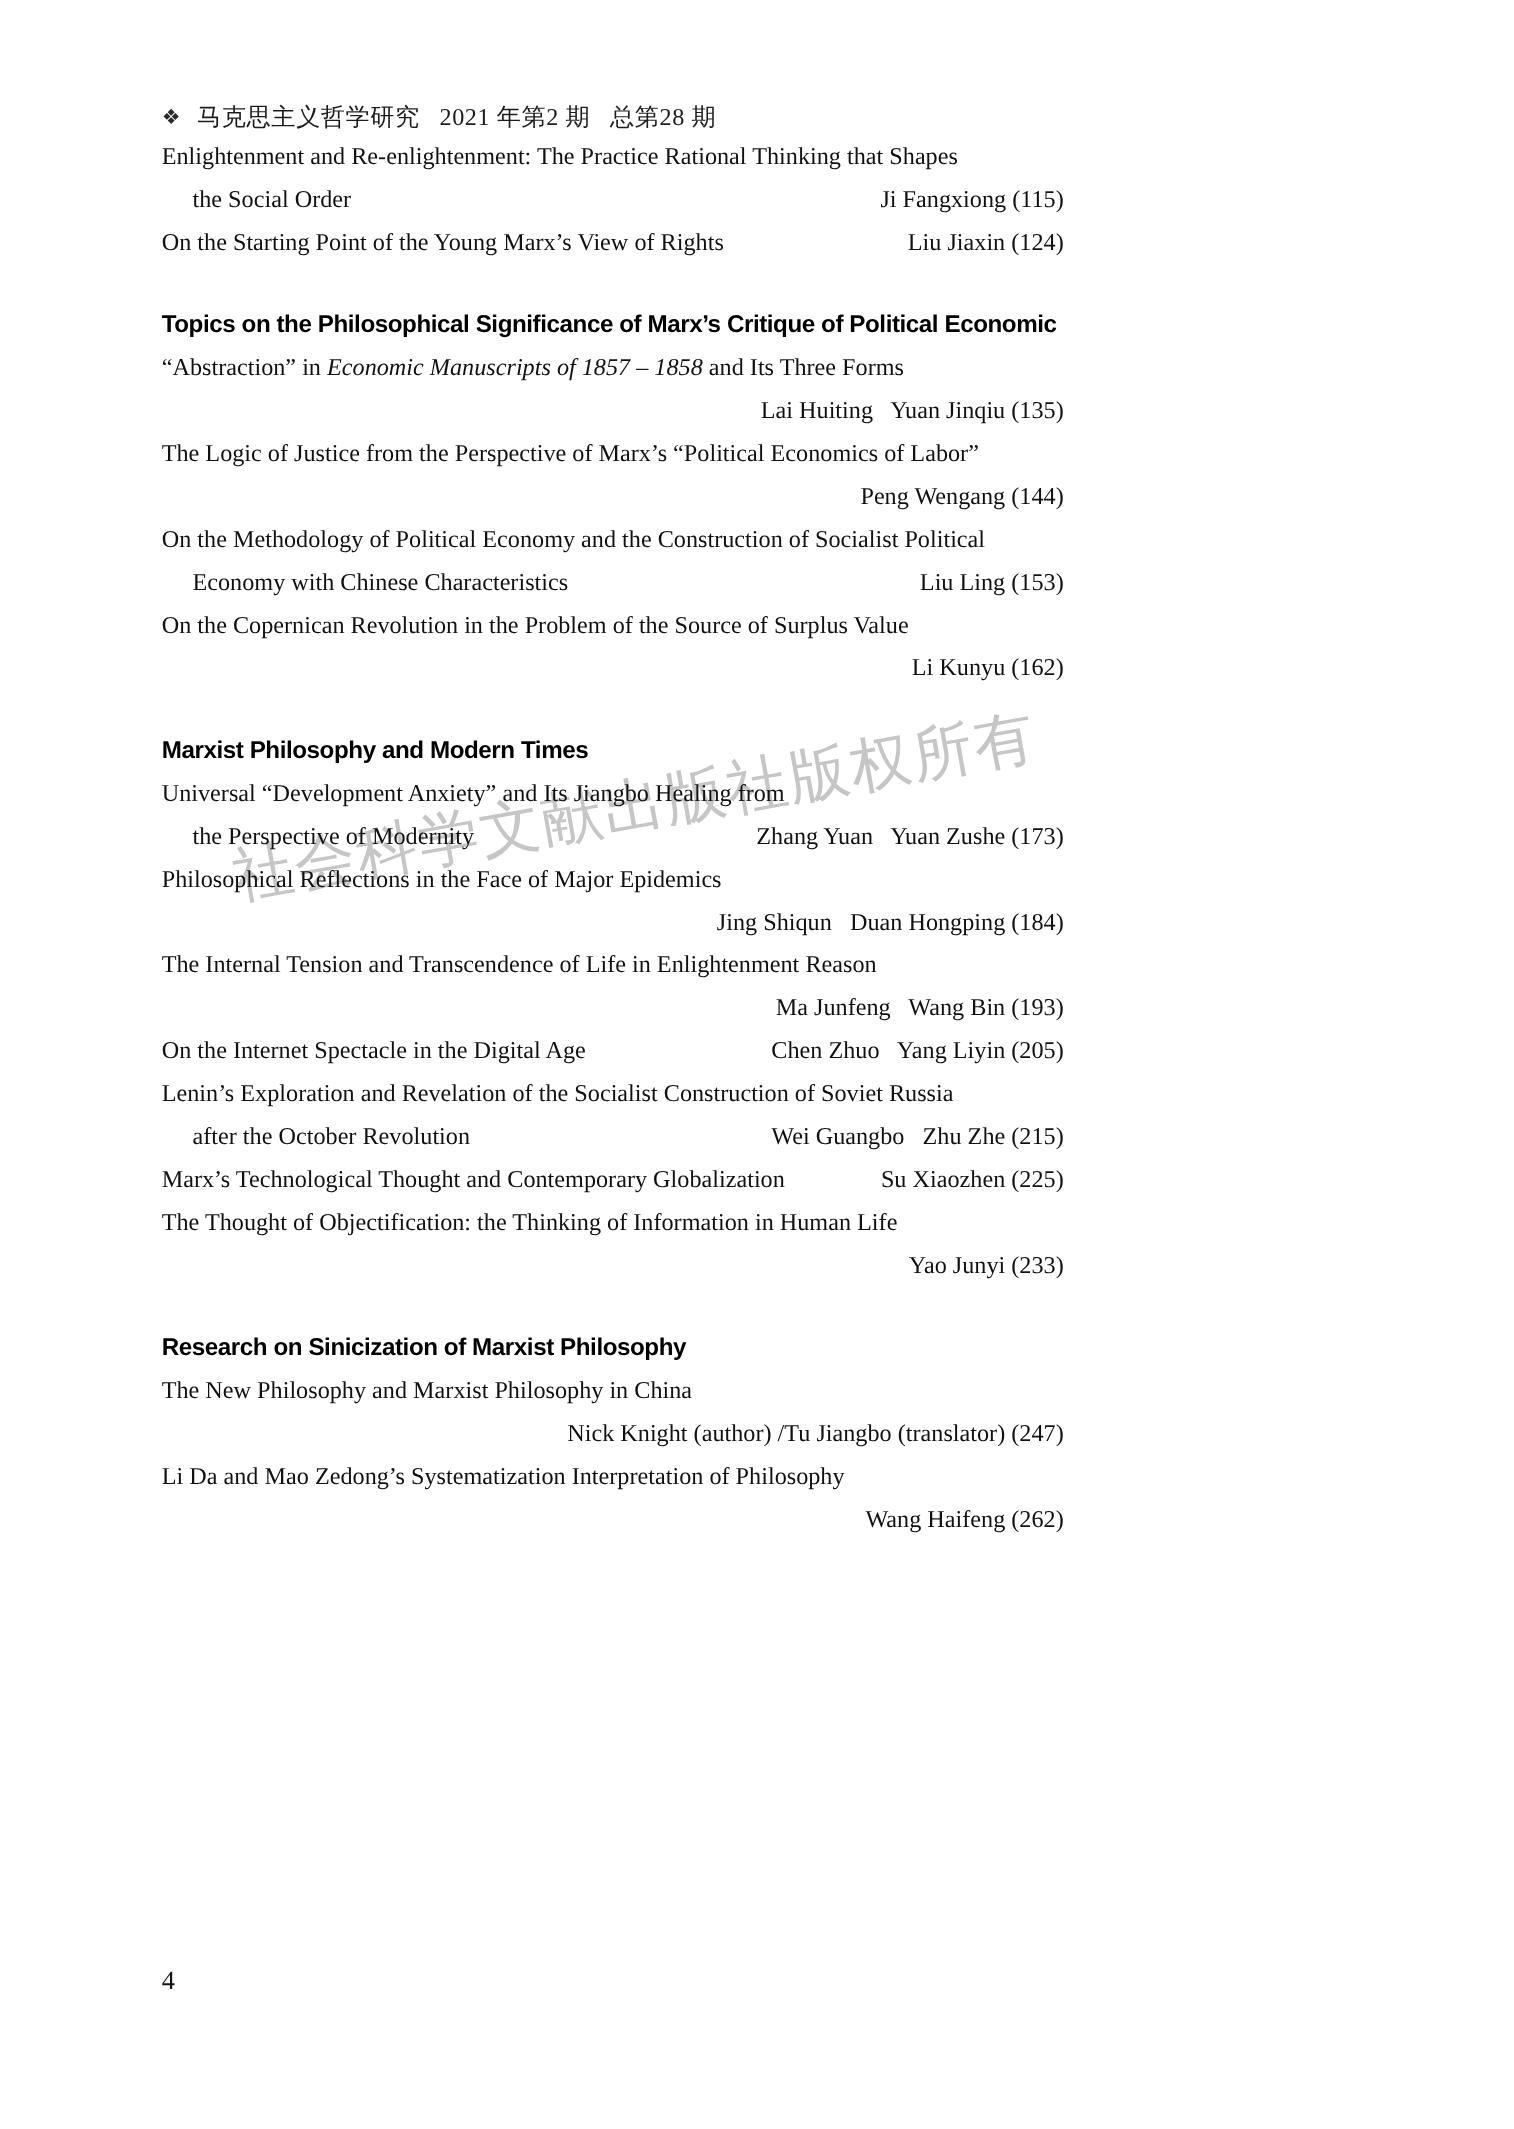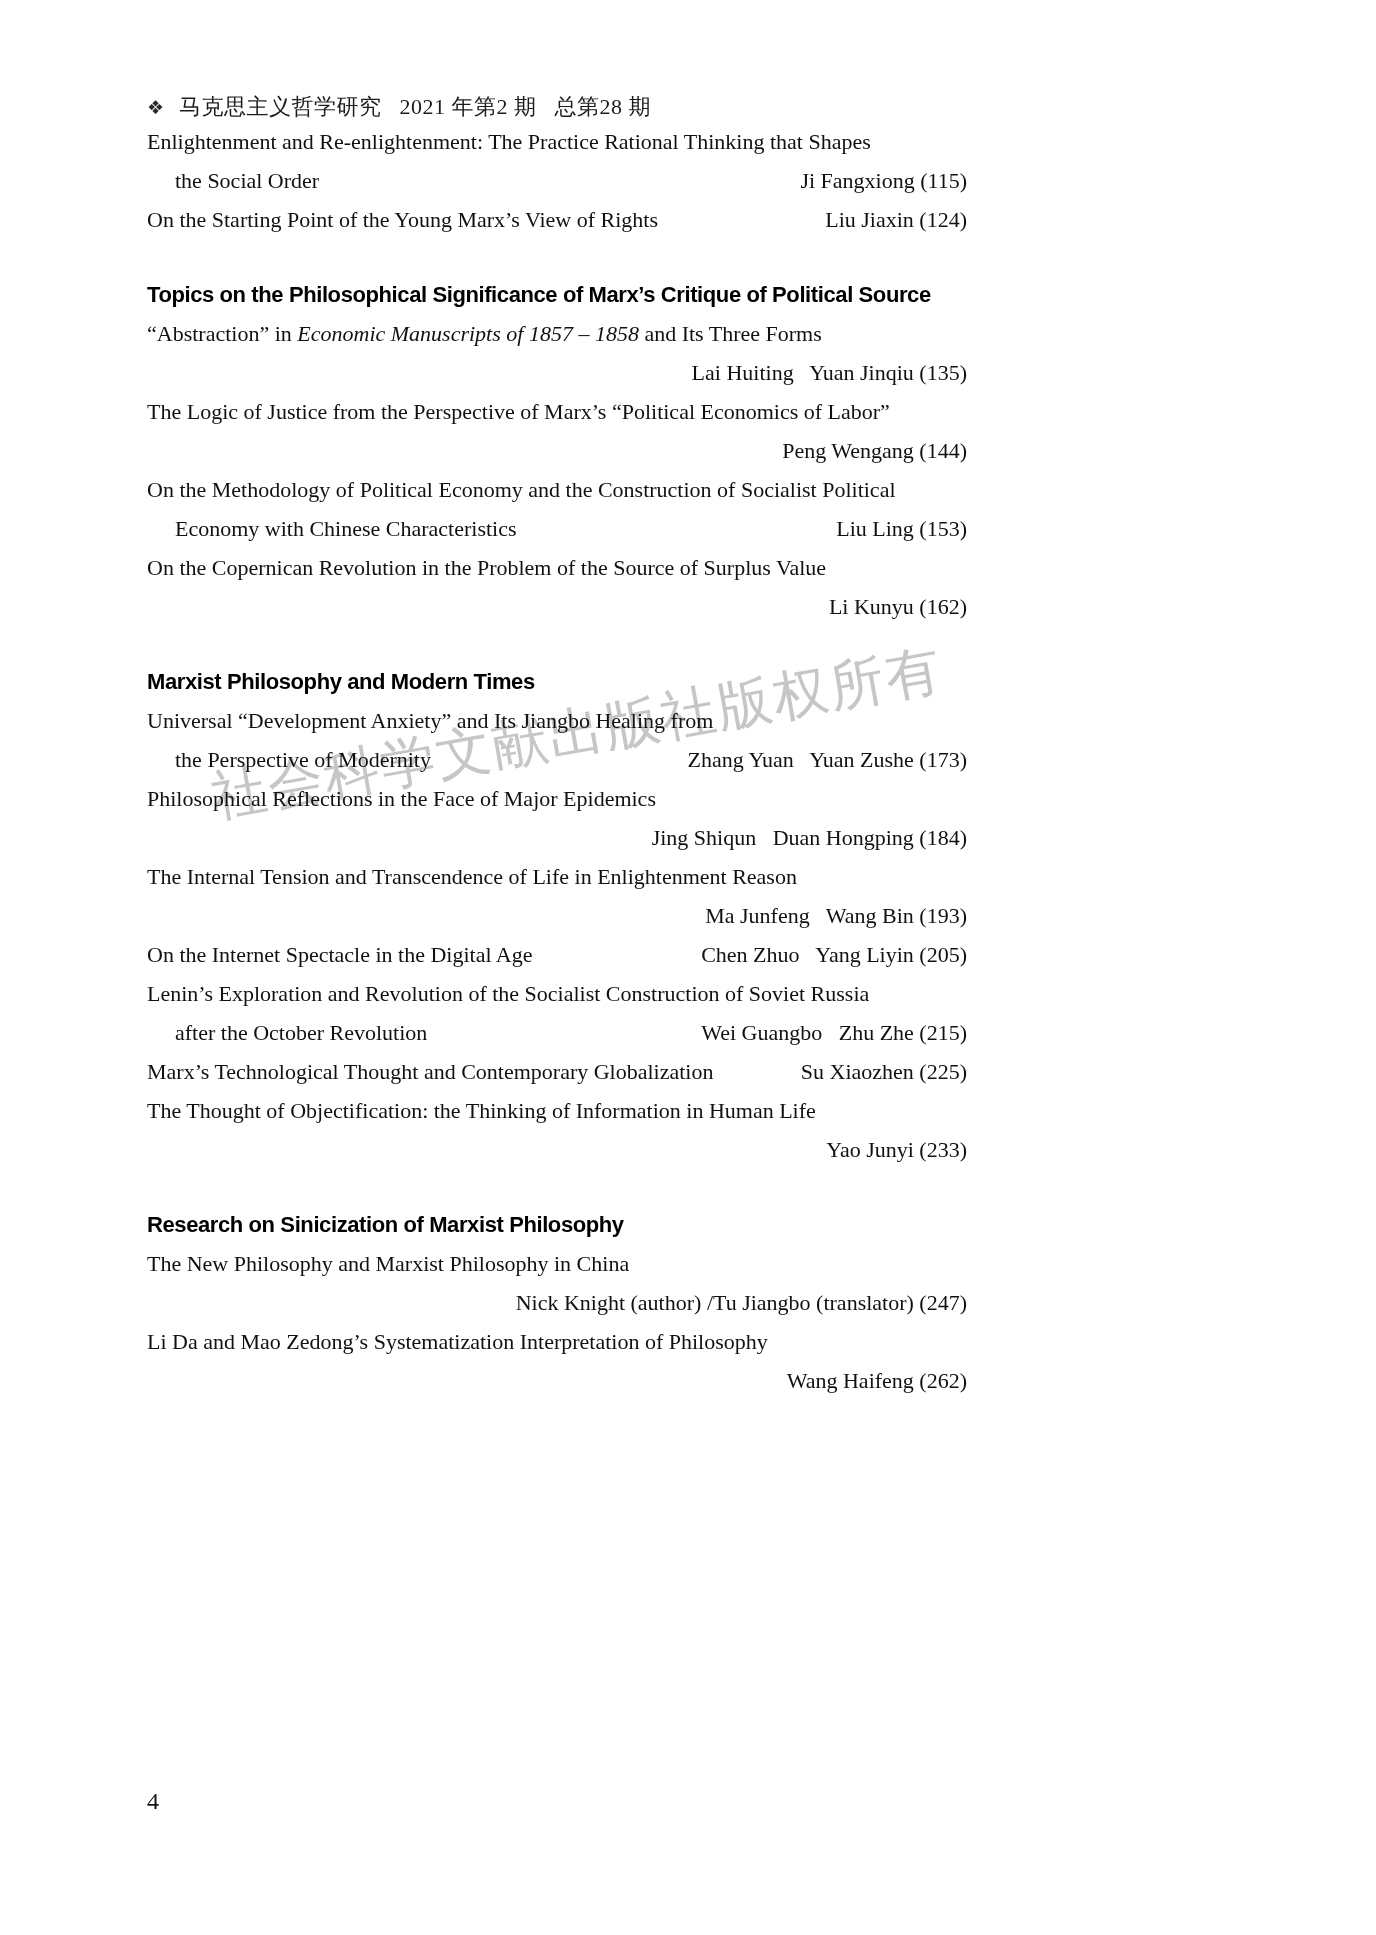--- a/index.html
+++ b/index.html
@@ -100,21 +100,21 @@
             </div>
           </div>
           <div class="toc-entry">
             <div class="toc-line">
               <span class="line-left"><span>On the Starting Point of the Young Marx’s View of Rights</span></span>
               <span class="line-right">Liu Jiaxin (124)</span>
             </div>
           </div>
         </div>
         <div class="toc-section">
-          <div class="section-heading">Topics on the Philosophical Significance of Marx’s Critique of Political Source</div>
+          <div class="section-heading">Topics on the Philosophical Significance of Marx’s Critique of Political Economic</div>
           <div class="toc-entry">
             <div class="toc-line">
               <span class="line-left"><span>“Abstraction” in </span><em>Economic Manuscripts of 1857 – 1858</em><span> and Its Three Forms</span></span>
             </div>
             <div class="toc-line">
               <span class="line-left"></span>
               <span class="line-right">Lai Huiting   Yuan Jinqiu (135)</span>
             </div>
           </div>
           <div class="toc-entry">
@@ -175,21 +175,21 @@
             </div>
           </div>
           <div class="toc-entry">
             <div class="toc-line">
               <span class="line-left"><span>On the Internet Spectacle in the Digital Age</span></span>
               <span class="line-right">Chen Zhuo   Yang Liyin (205)</span>
             </div>
           </div>
           <div class="toc-entry">
             <div class="toc-line">
-              <span class="line-left"><span>Lenin’s Exploration and Revolution of the Socialist Construction of Soviet Russia</span></span>
+              <span class="line-left"><span>Lenin’s Exploration and Revelation of the Socialist Construction of Soviet Russia</span></span>
             </div>
             <div class="toc-line indent">
               <span class="line-left"><span>after the October Revolution</span></span>
               <span class="line-right">Wei Guangbo   Zhu Zhe (215)</span>
             </div>
           </div>
           <div class="toc-entry">
             <div class="toc-line">
               <span class="line-left"><span>Marx’s Technological Thought and Contemporary Globalization</span></span>
               <span class="line-right">Su Xiaozhen (225)</span>

